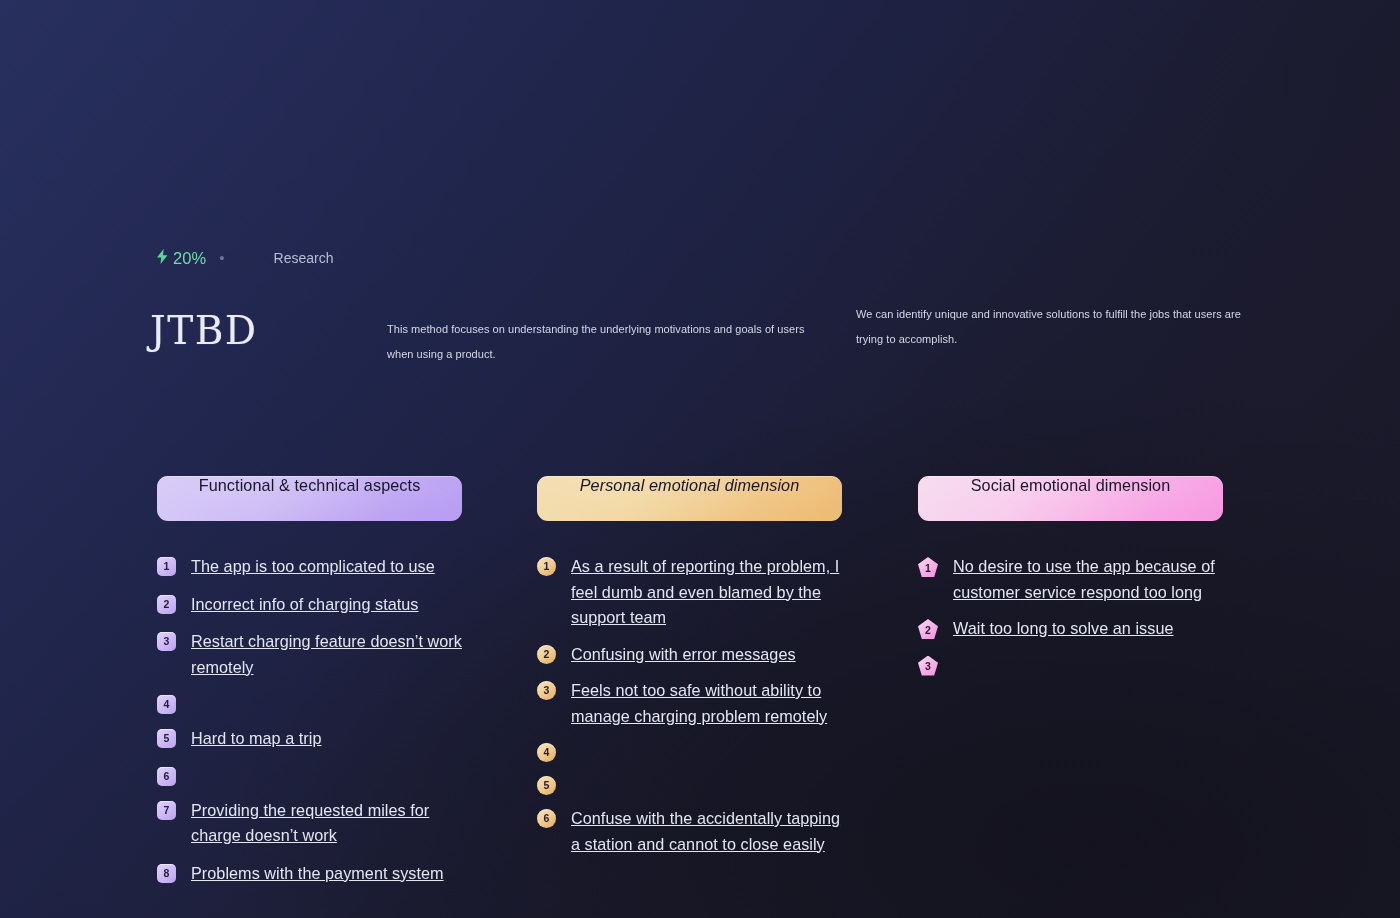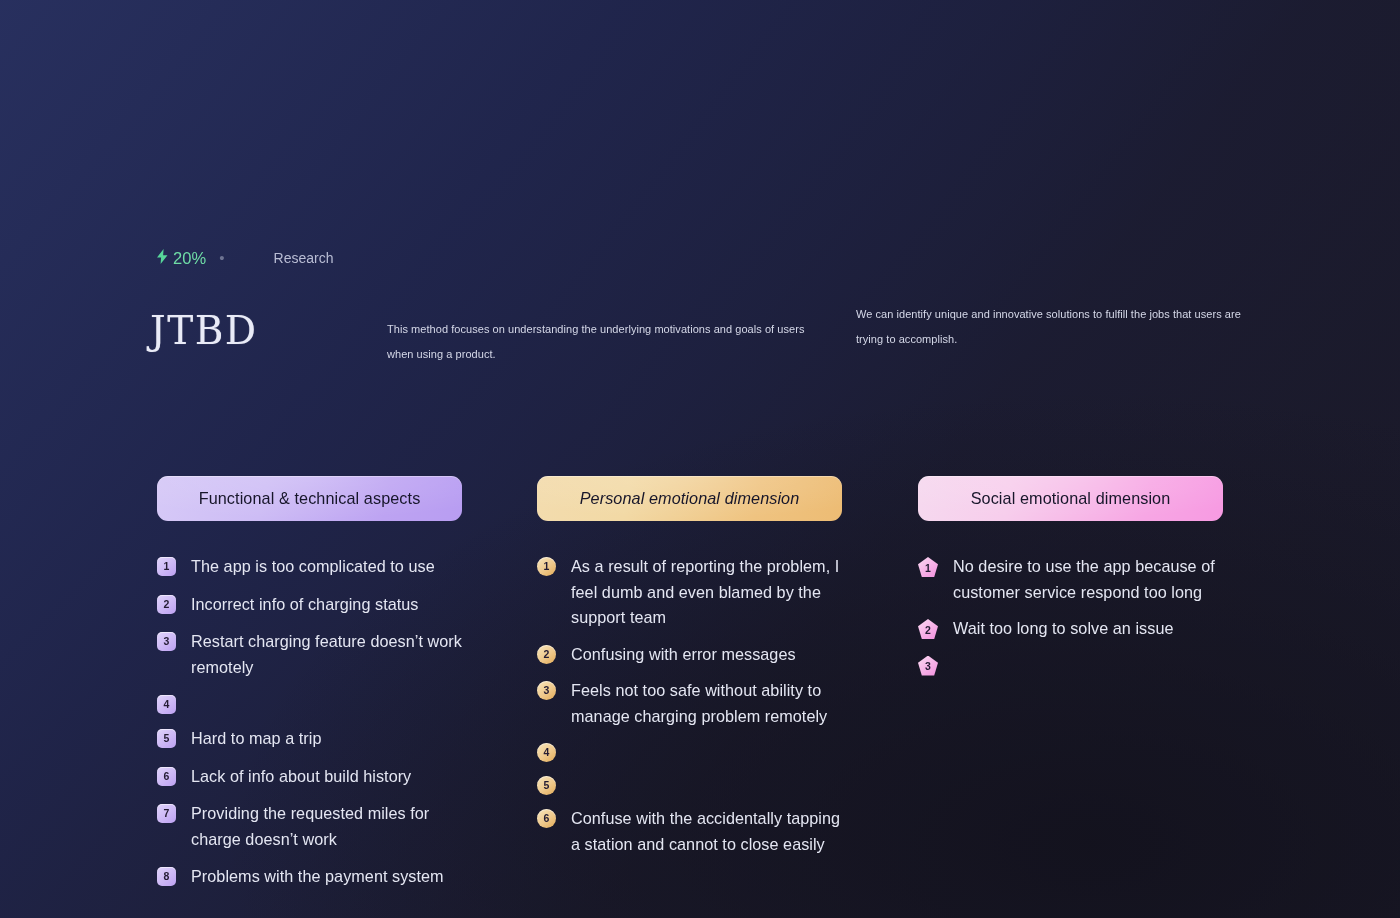--- a/index.html
+++ b/index.html
@@ -65,21 +65,21 @@
 
   
   .columns { position:absolute; left:0; top:0; width:1400px; }
   .col { position:absolute; top:476px; }
   .col-1 { left:157px; width:305px; }
   .col-2 { left:537px; width:305px; }
   .col-3 { left:918px; width:305px; }
 
   .pill {
     height:45px; border-radius:11px;
-    display:flex; align-items:center; justify-content:center;
+    display:flex; align-items:flex-start; justify-content:center;
     font-size:16.2px; color:#17162a; letter-spacing:0.1px;
     box-shadow: inset 0 1px 0 rgba(255,255,255,0.35);
     position:relative; overflow:hidden;
   }
   .pill::after{
     content:""; position:absolute; inset:0; pointer-events:none;
     background: radial-gradient(120% 160% at 50% 0%, rgba(255,255,255,0.18), rgba(255,255,255,0) 60%);
   }
   .pill span{ position:relative; z-index:2; }
   .pill-1 { background: linear-gradient(100deg, #d6c9f7 0%, #cdbcf5 35%, #bda3f2 75%, #b89df2 100%); }
@@ -89,20 +89,21 @@
   .list { margin-top:33px; }
   .item {
     display:flex; align-items:flex-start;
     margin-bottom:13px;
   }
   .item .txt {
     color:#e4e6f2;
     font-size:16.2px;
     line-height:25.5px;
     letter-spacing:0.05px;
+    text-decoration:underline;
   }
   .col-1 .item { margin-bottom:12px; }
   .col-2 .item { margin-bottom:11px; }
   .col-3 .item { margin-bottom:11px; }
 
   
   .badge {
     flex:0 0 auto;
     width:19px; height:19px;
     margin-right:15px;
@@ -189,21 +190,20 @@
         <div class="item">
           <span class="badge badge-sq">
               <span class="n">5</span>
             </span>
           <span class="txt">Hard to map a trip</span>
         </div>
         <div class="item">
           <span class="badge badge-sq">
               <span class="n">6</span>
             </span>
-          <span class="txt">Lack of info about build history</span>
         </div>
         <div class="item">
           <span class="badge badge-sq">
               <span class="n">7</span>
             </span>
           <span class="txt">Providing the requested miles for charge doesn’t work</span>
         </div>
         <div class="item">
           <span class="badge badge-sq">
               <span class="n">8</span>

